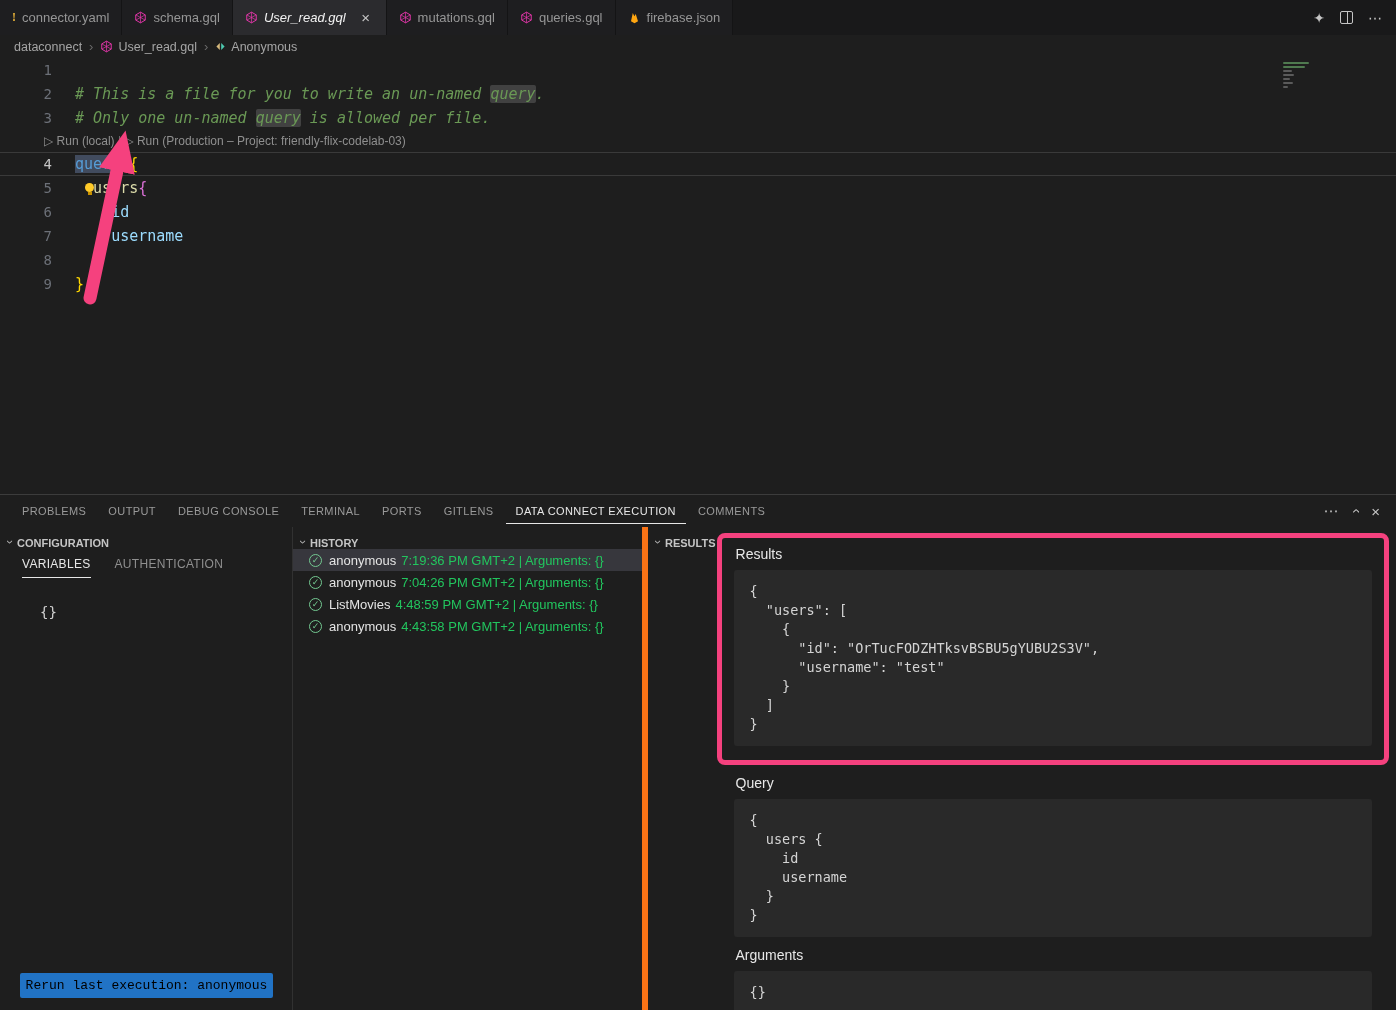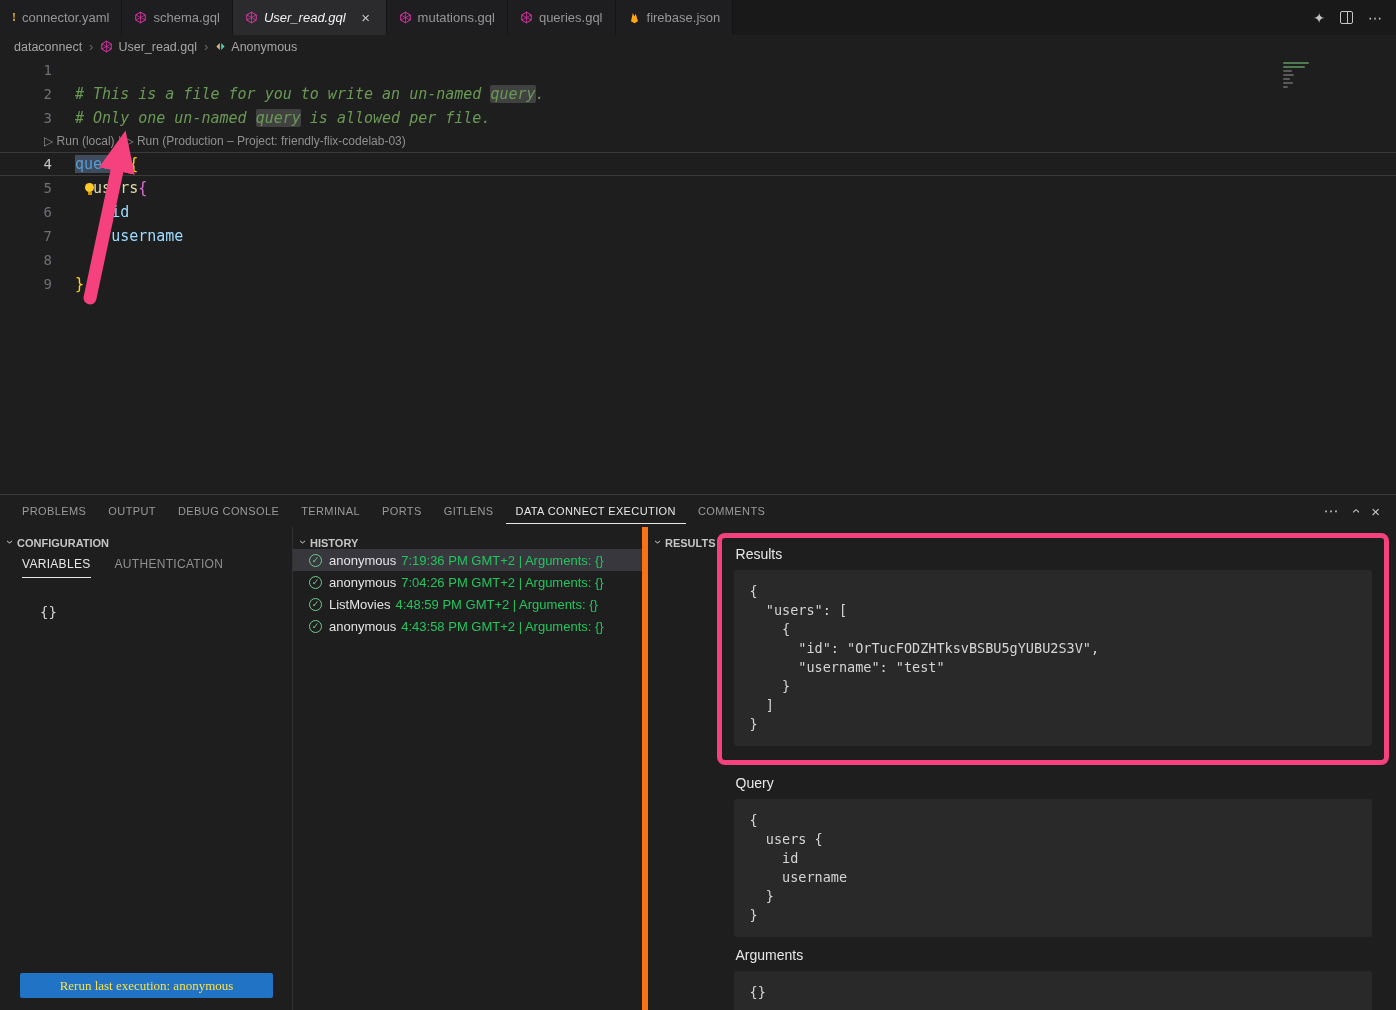--- a/index.html
+++ b/index.html
@@ -72,22 +72,22 @@
   #panel-body{flex:1;display:flex;min-height:0}
   .pane-header{height:22px;display:flex;align-items:flex-end;gap:5px;padding-left:8px;
                font-size:11px;font-weight:bold;color:#c5c5c5;flex:none;cursor:pointer}
 
   #config-pane{width:293px;flex:none;border-right:1px solid #313131;position:relative;display:flex;flex-direction:column}
   #config-tabs{display:flex;gap:24px;padding:8px 0 0 22px;font-size:12px;letter-spacing:.3px}
   .config-tab{color:#8f8f8f;padding-bottom:6px;border-bottom:1px solid transparent;cursor:pointer}
   .config-tab.active{color:#e7e7e7;border-bottom-color:#e7e7e7}
   #variables-value{margin:26px 0 0 40px;font-family:"DejaVu Sans Mono",monospace;font-size:14px;color:#d0d0d0}
   #rerun-button{position:absolute;left:20px;bottom:12px;width:253px;height:25px;background:var(--blue);
-                color:#fde047;border:none;border-radius:2px;font-size:13px;cursor:pointer;
-                font-family:Liberation Serif, serif}
+                color:#000000;border:none;border-radius:2px;font-size:13px;cursor:pointer;
+                font-family:Liberation Mono, monospace}
 
   #history-pane{width:355px;flex:none;border-right:6px solid #f97316;display:flex;flex-direction:column}
   #history-list{flex:1;overflow:hidden}
   .hist-item{height:22px;display:flex;align-items:center;padding-left:16px;font-size:13px;cursor:pointer;white-space:nowrap}
   .hist-item.selected{background:#37373d}
   .check{width:13px;height:13px;border:1px solid var(--check);border-radius:50%;color:var(--check);
          font-size:9px;line-height:11px;text-align:center;margin-right:7px;flex:none}
   .hist-name{color:#e4e4e4;margin-right:5px}
   .hist-meta{color:#22c55e}
 

